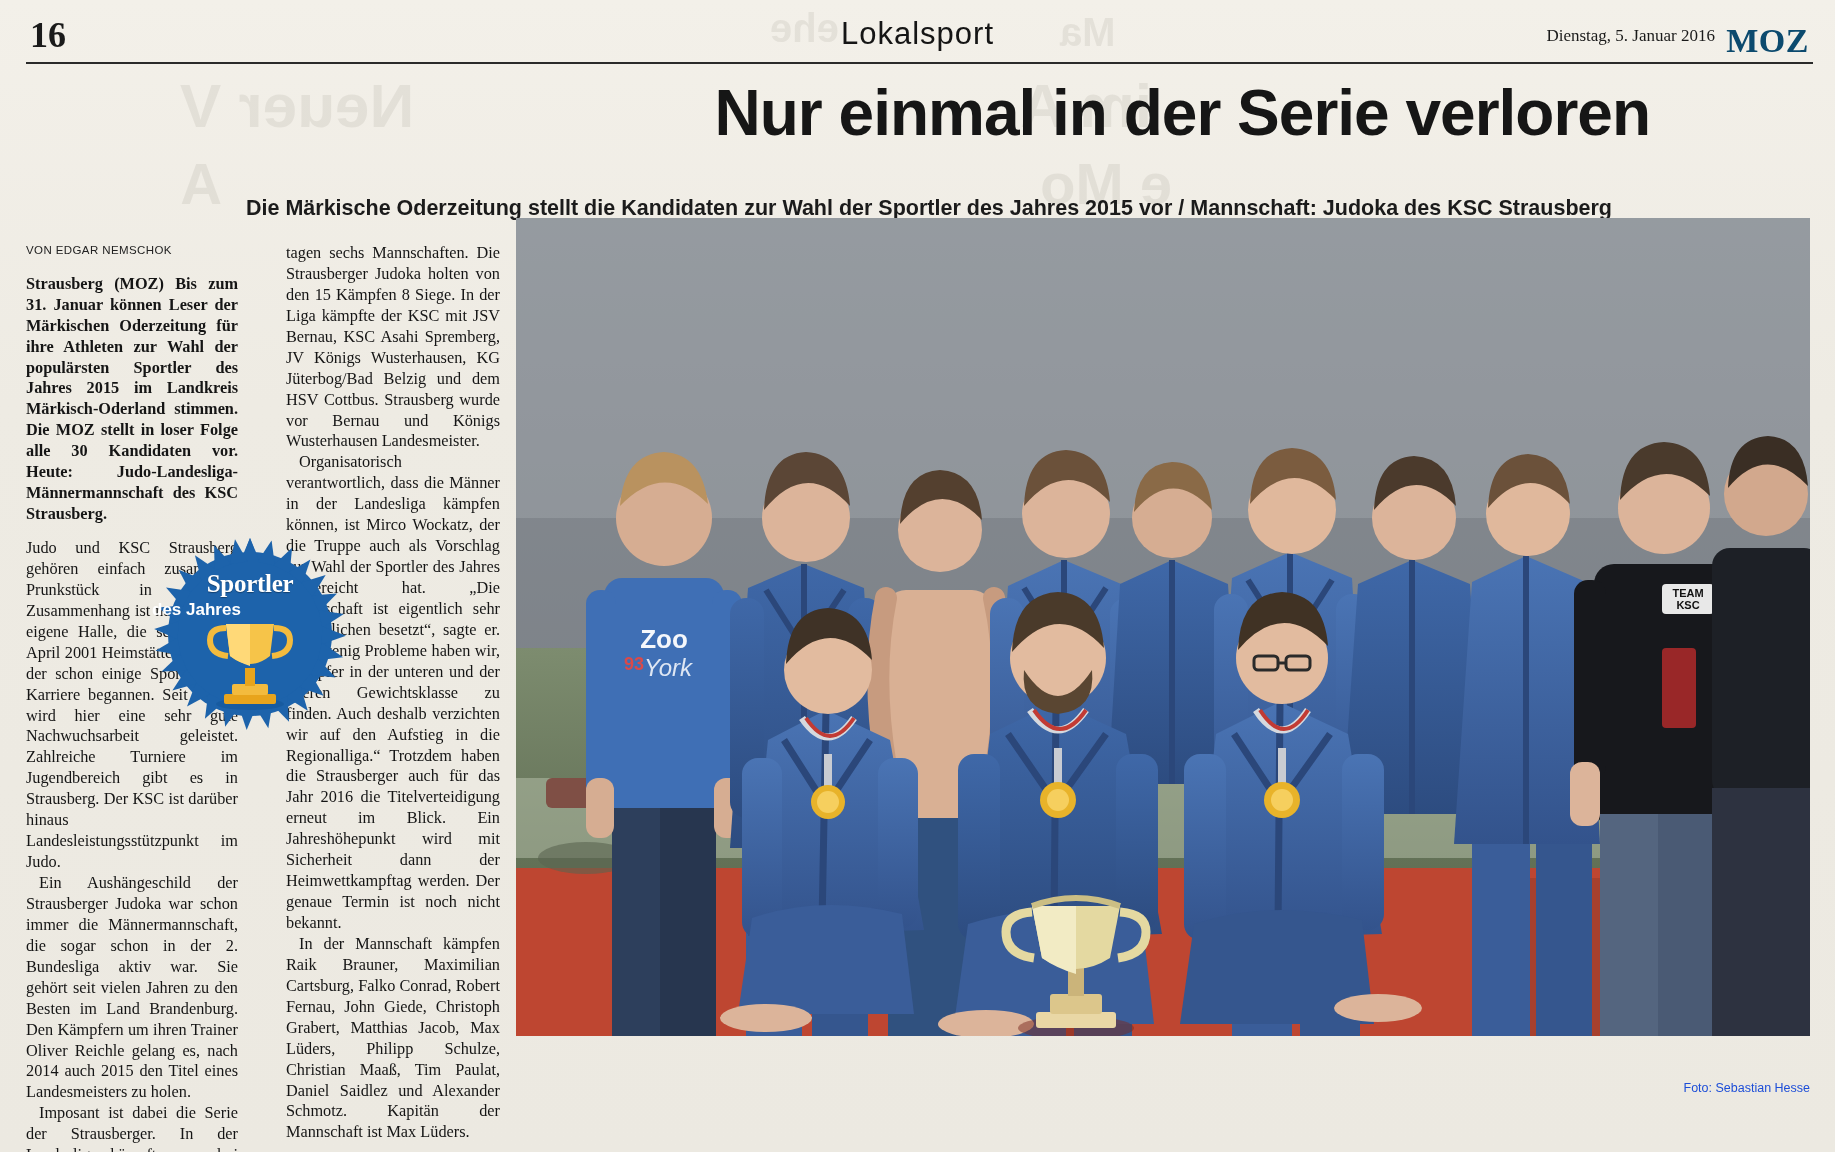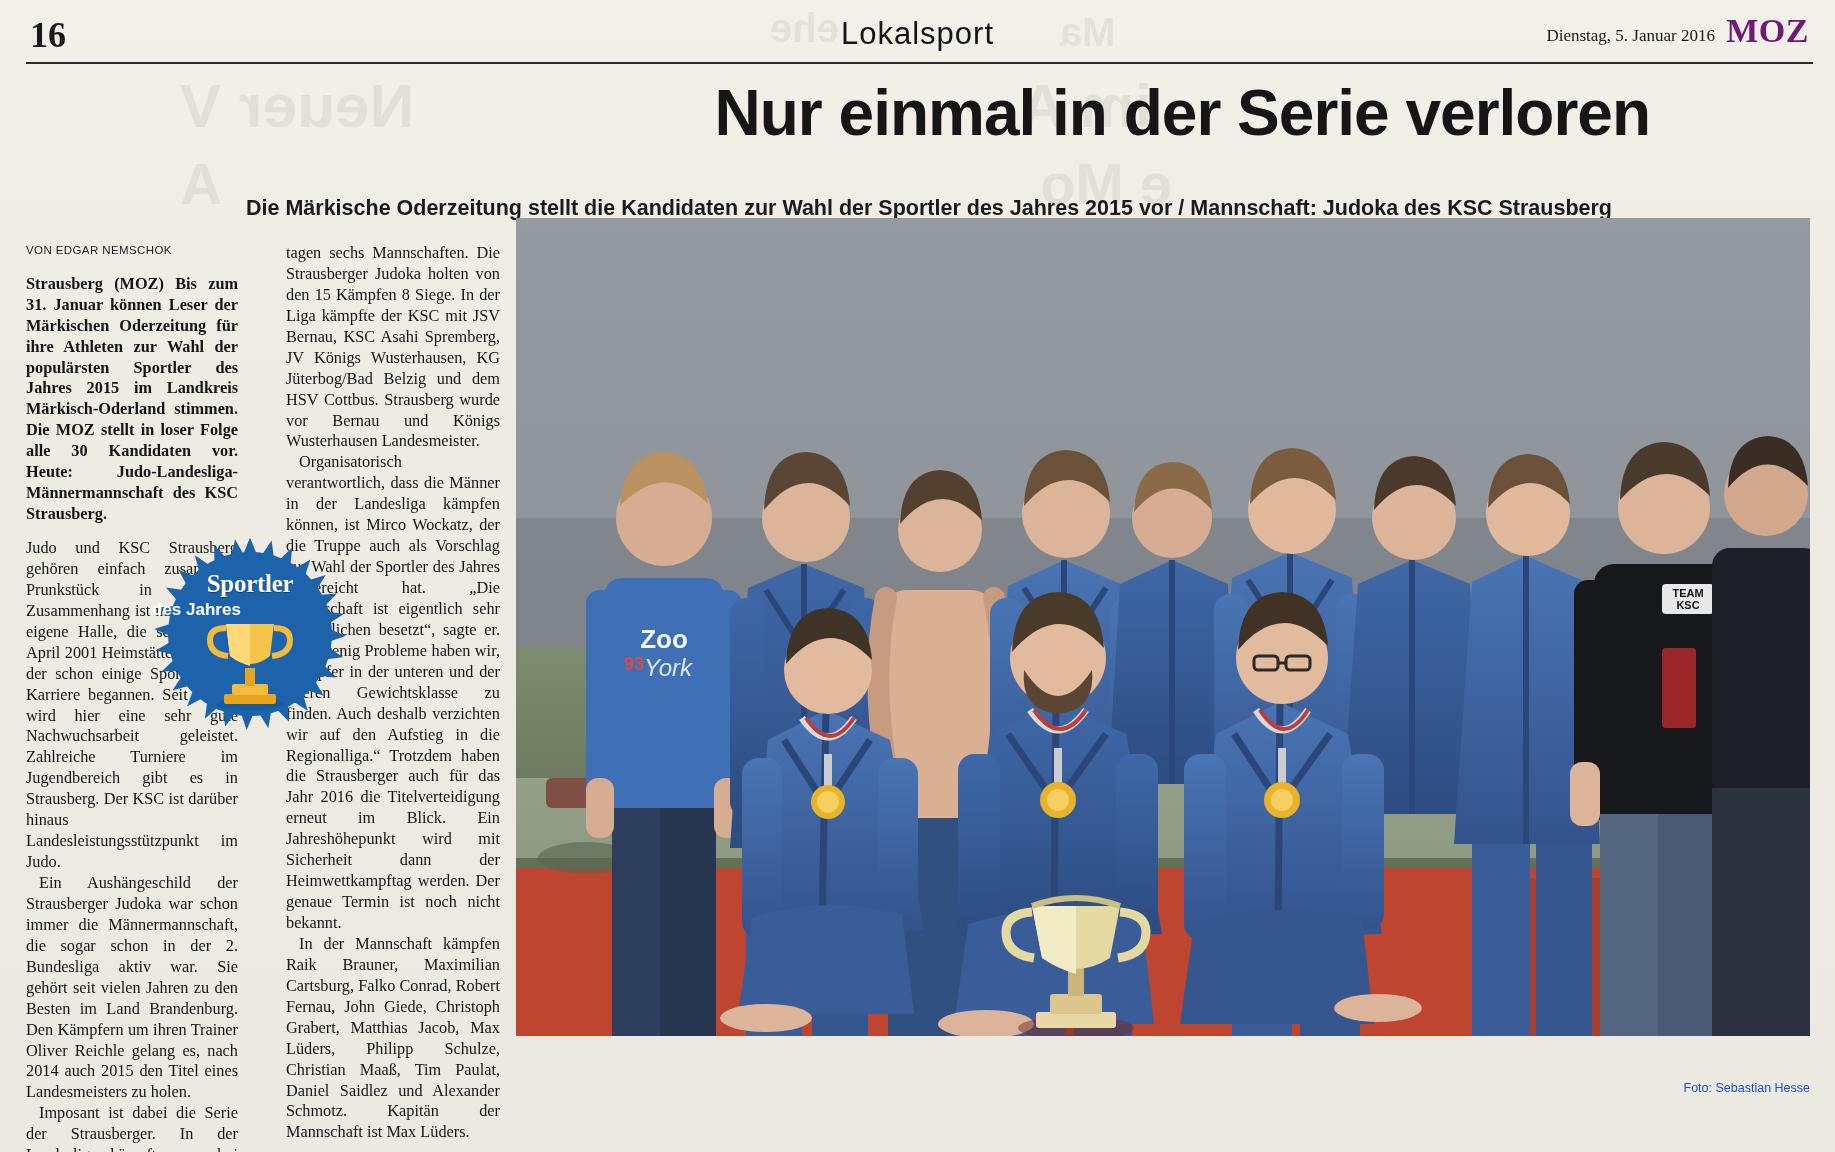--- a/index.html
+++ b/index.html
@@ -47,23 +47,23 @@
     text-align:center;
     font-family:"Liberation Sans", sans-serif;
     font-size:31px;font-weight:normal;letter-spacing:1px;color:#151515;
   }
   .masthead-date{
     position:absolute;right:120px;top:26px;
     font-family:"Liberation Serif", serif;
     font-size:17px;color:#1a1a1a;
   }
   .masthead-logo{
-    position:absolute;right:26px;top:12px;
+    position:absolute;right:26px;top:22px;
     font-family:"Liberation Serif", serif;
-    font-size:34px;font-weight:bold;letter-spacing:0.5px;color:#701a75;margin-left:12px;
+    font-size:34px;font-weight:bold;letter-spacing:0.5px;color:#0c4a6e;margin-left:12px;
   }
   .rule-top{
     position:absolute;left:26px;right:22px;top:62px;height:2px;background:#2a2a2a;
   }
 
   
   .headline{
     position:absolute;left:200px;top:80px;width:1450px;
     text-align:right;
     font-family:"Liberation Sans", sans-serif;

